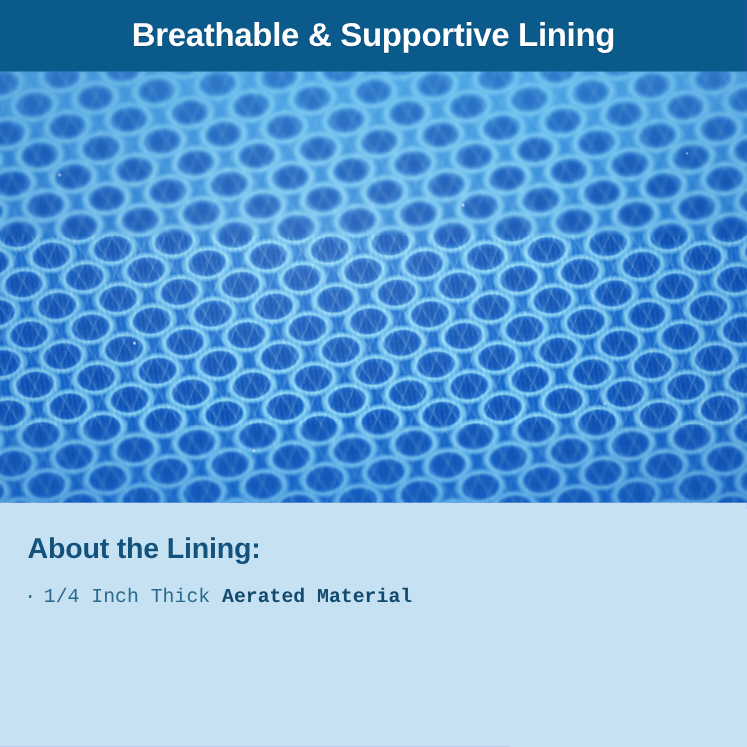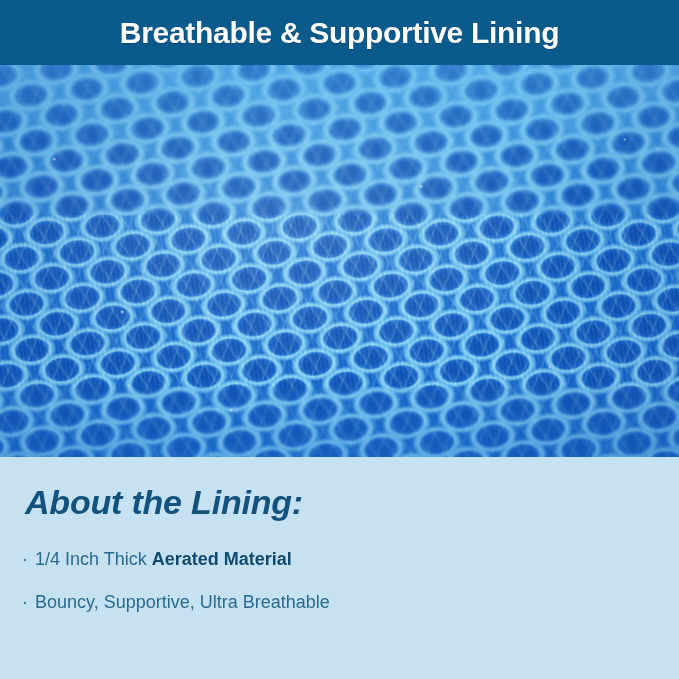--- a/index.html
+++ b/index.html
@@ -195,41 +195,39 @@
     top: 457px;
     width: 679px;
     height: 222px;
     background: #c6e2f2;
   }
   .info-heading {
     position: absolute;
     left: 25px;
     top: 28px;
     font-family: "Liberation Sans", sans-serif;
-    font-size: 34px;
+    font-size: 26px;
     font-weight: bold;
     color: #14527e;
     letter-spacing: -0.2px;
     line-height: 1;
-    font-style: italic;
   }
   .bullet-list {
     position: absolute;
     left: 22px;
     top: 76px;
     width: 630px;
   }
   .bullet-item {
-    font-family: Liberation Sans, sans-serif;
+    font-family: Liberation Mono, monospace;
     font-size: 18px;
     color: #2a6a8f;
     line-height: 1.15;
     margin-bottom: 22px;
     white-space: nowrap;
-    margin-top: 16px;
   }
   .bullet-dot {
     color: #2a6a8f;
     margin-right: 7px;
     font-size: 18px;
   }
   .bullet-strong {
     font-weight: bold;
     color: #12496e;
   }
@@ -261,21 +259,18 @@
 
   <div class="info-panel">
     <div class="info-heading">About the Lining:</div>
 
     <div class="bullet-list">
 
       <div class="bullet-item">
         <span class="bullet-dot">·</span><span>1/4 Inch Thick </span><span class="bullet-strong">Aerated Material</span>
       </div>
 
-      <div class="bullet-item">
-        <span class="bullet-dot">·</span><span>Bouncy, Supportive, Ultra Breathable</span>
-      </div>
 
 
     </div>
   </div>
 
 </div>
 
 </body></html>

